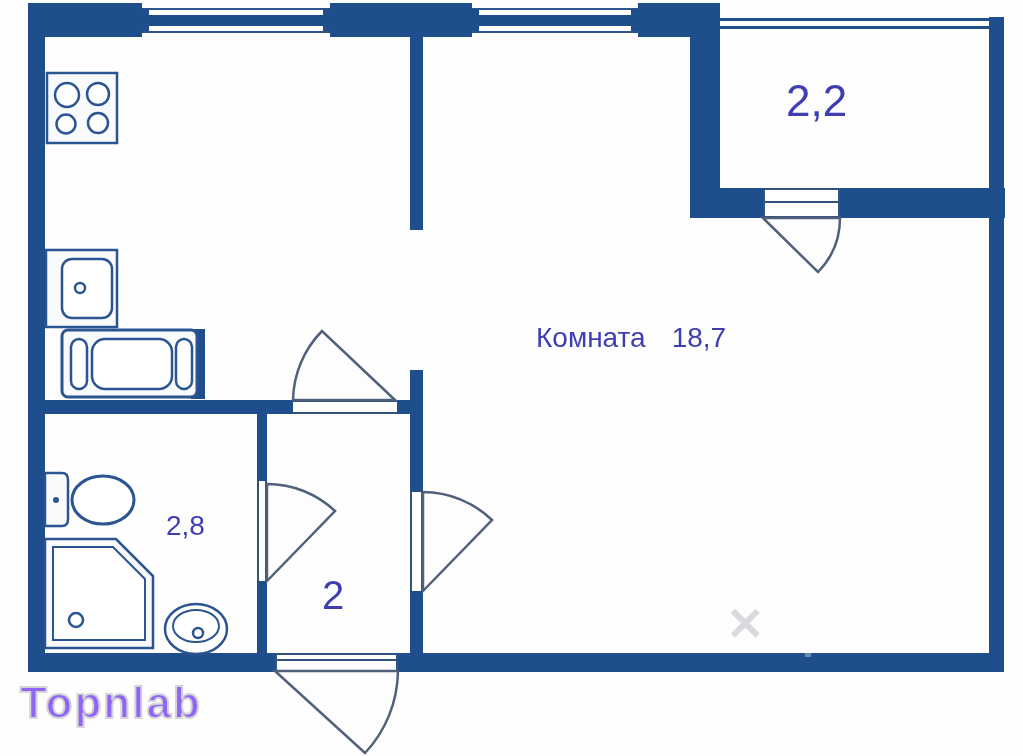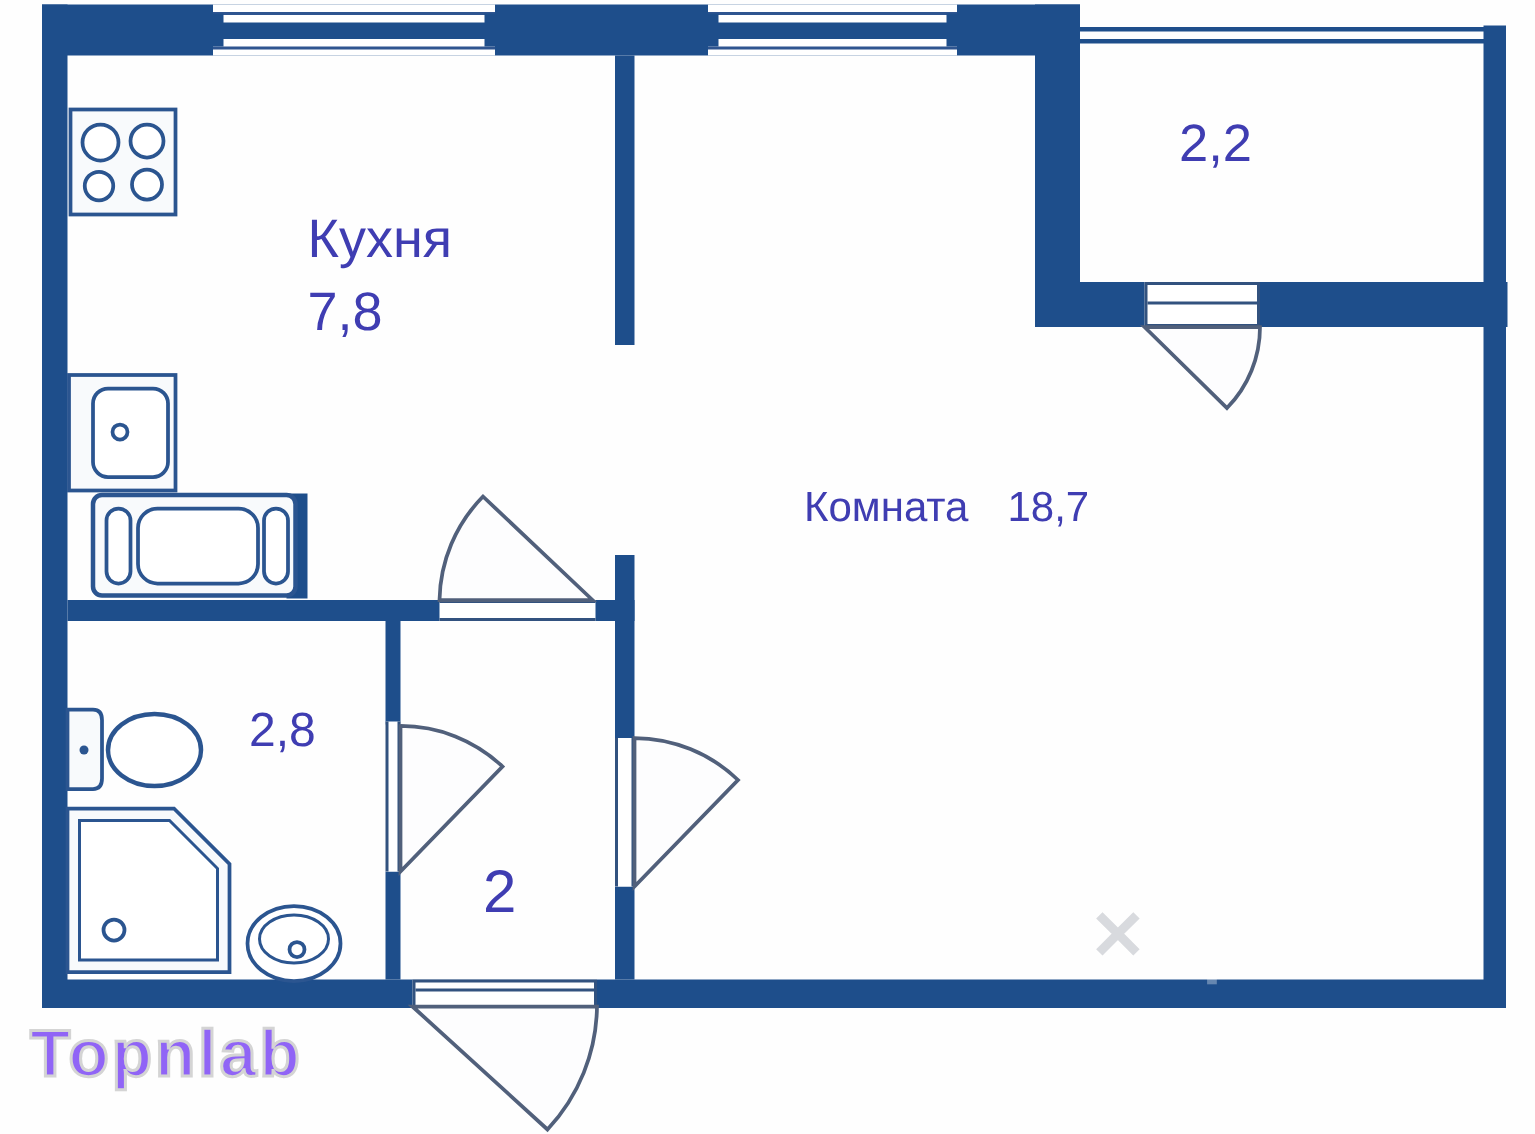--- a/index.html
+++ b/index.html
@@ -125,34 +125,30 @@
       <circle cx="76" cy="620" r="7" fill="#fff" stroke-width="2.5"></circle>
     </g>
 
     <g stroke="#2b5590">
       <ellipse cx="196" cy="629" rx="31" ry="25" fill="#fff" stroke-width="2.5"></ellipse>
       <ellipse cx="196" cy="626" rx="23" ry="16" fill="#fff" stroke-width="2"></ellipse>
       <circle cx="198" cy="633" r="5" fill="#fff" stroke-width="2.5"></circle>
     </g>
   </svg>
 
-  <div class="label" style="left:205px;top:138px;">
-    <span style="display:block;">Кухня</span>
-    <span style="display:block;margin-top:8px;">7,8</span>
-  </div>
 
   <div class="label" style="left:536px;top:322px;font-size:28px;">
     <span>Комната</span><span class="big-gap"></span><span>18,7</span>
   </div>
 
-  <div class="label" style="left:786px;top:76px;font-size:35px;">
+  <div class="label" style="left:786px;top:76px;font-size:44px;">
     <span>2,2</span>
   </div>
 
-  <div class="label" style="left:166px;top:468px;font-size:32px;">
+  <div class="label" style="left:166px;top:510px;font-size:28px;">
     <span>2,8</span>
   </div>
 
   <div class="label" style="left:322px;top:572px;font-size:40px;">
     <span>2</span>
   </div>
 
   <div class="wm-topnlab">
     <span>Topnlab</span>
   </div>

